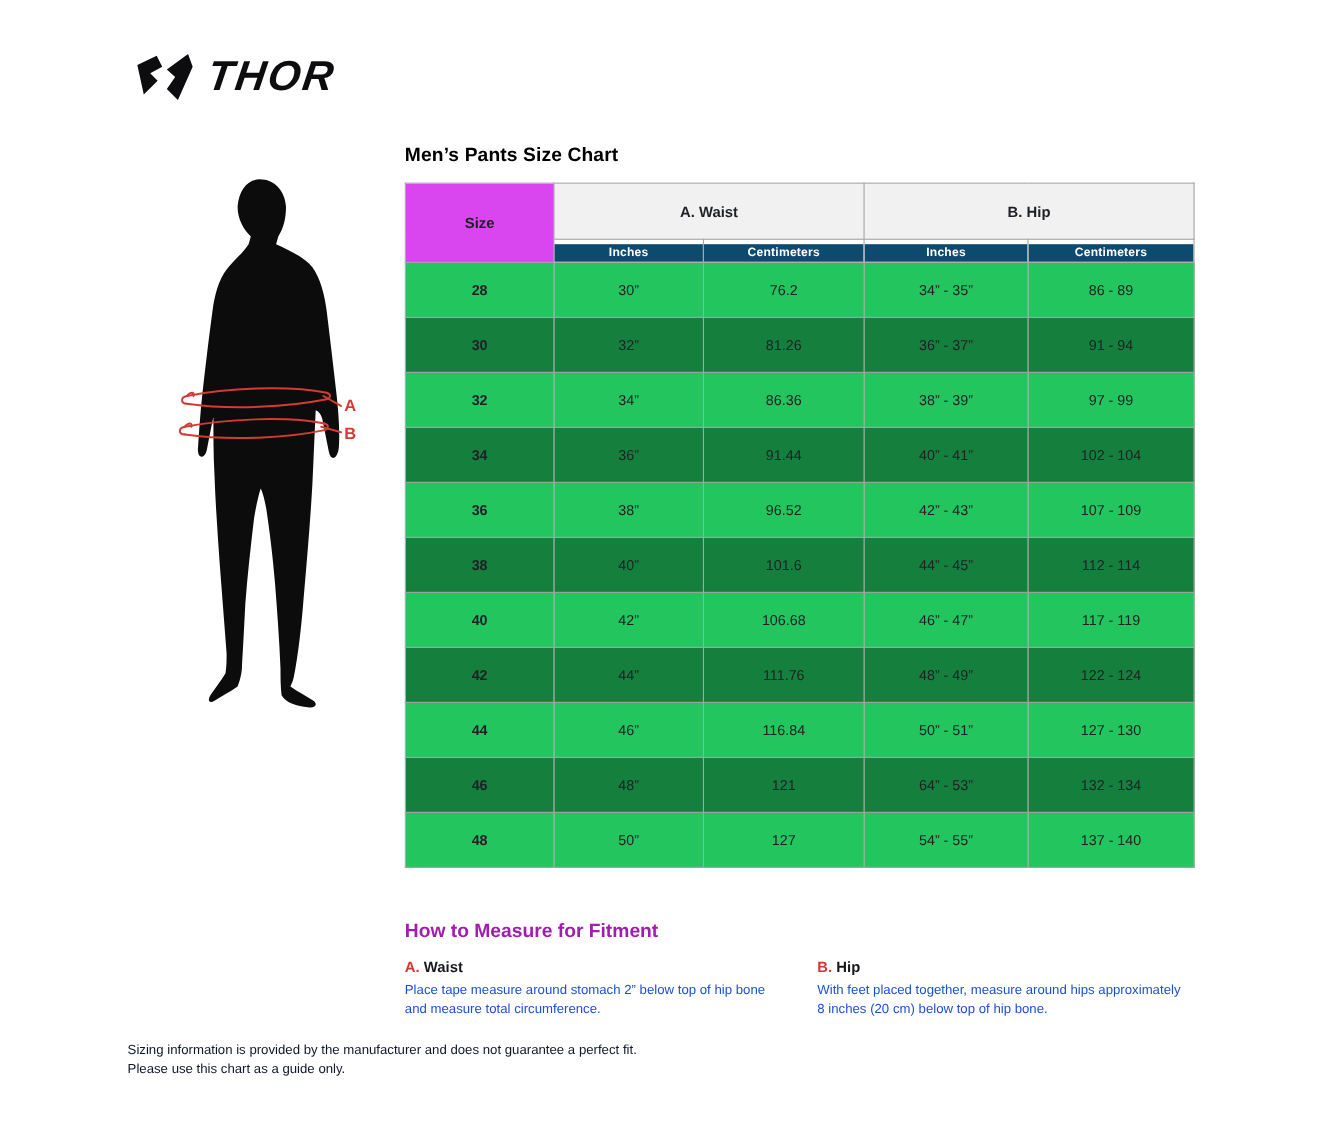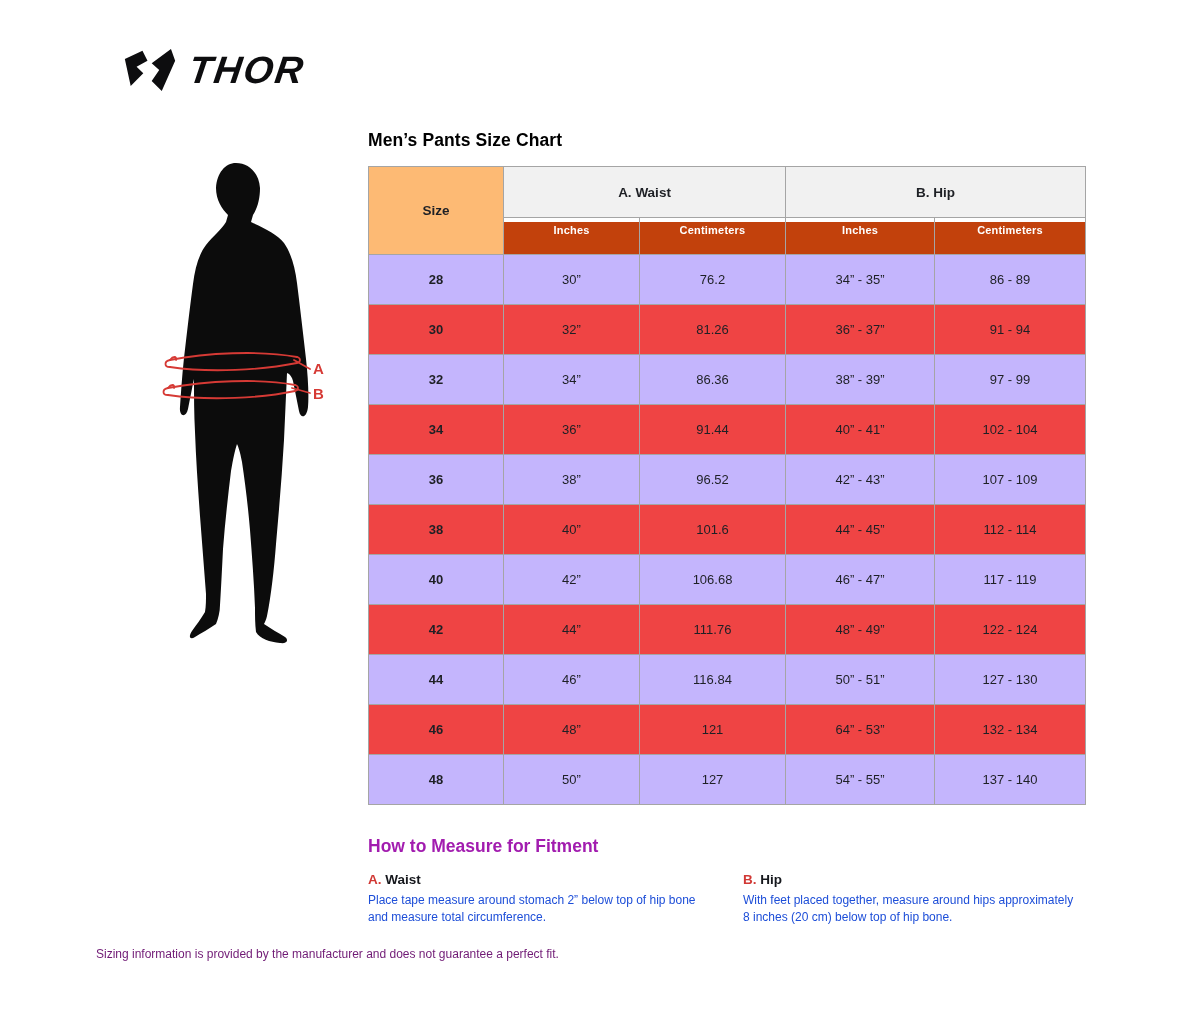--- a/index.html
+++ b/index.html
@@ -27,41 +27,41 @@
   
   .main { position:absolute; left:368px; top:130px; width:717px; }
   .page-title { font-size:17.5px; font-weight:bold; color:#000000; margin-bottom:15px; letter-spacing:0.1px; }
 
   table.size-table { width:717px; border-collapse:collapse; table-layout:fixed; }
   .size-table th, .size-table td {
     border:1px solid #a5a5a5; text-align:center; vertical-align:middle;
     color:#1e2025;
   }
   .size-table th.group { height:51px; background:#f1f1f1; font-size:13.5px; font-weight:bold; }
-  .size-table th.size-head { background:#fdba74; font-size:13.5px; font-weight:bold; }
+  .size-table th.size-head { background:#d946ef; font-size:13.5px; font-weight:bold; }
   .size-table td.subhead { background:#fff; padding:4px 0 0 0; height:20px; }
   .size-table td.subhead .bar {
-    background:#c2410c; color:#fff; height:32px; line-height:16px;
+    background:#0c4a6e; color:#fff; height:16px; line-height:16px;
     font-size:11px; font-weight:bold; letter-spacing:0.2px;
   }
-  .size-table tbody td { height:50px; font-size:13px; background:#ef4444; }
-  .size-table tbody tr.odd td { background:#c4b5fd; }
+  .size-table tbody td { height:50px; font-size:13px; background:#15803d; }
+  .size-table tbody tr.odd td { background:#22c55e; }
   .size-table tbody td.size-cell { font-weight:bold; }
 
   
   .measure { position:absolute; left:368px; top:836px; width:730px; }
   .measure-heading { font-size:17.5px; font-weight:bold; color:#a21caf; margin-bottom:15px; }
   .measure-cols { display:flex; gap:38px; }
   .measure-col { width:337px; }
   .m-title { font-size:13.5px; font-weight:bold; color:#16181d; }
   .m-label { color:#d13834; }
   .m-text { font-size:12px; line-height:17px; color:#1d4ed8; margin-top:5px; }
 
   
-  .footnote { position:absolute; left:96px; top:946px; font-size:12px; line-height:17px; color:#701a75; }
+  .footnote { position:absolute; left:116px; top:946px; font-size:12px; line-height:17px; color:#0f172a; }
 </style>
 </head>
 <body>
 
 <div class="page">
 
   <div class="logo">
     <svg class="logo-icon" viewBox="0 0 62 50" aria-hidden="true">
       <path d="M1,12 L22,2 L28,14 L15,21 L23,29 L8,44 Z" fill="#0d0d0f"></path>
       <path d="M56,0 L61,14 L45,50 L33,38 L42,25 L33,17 Z" fill="#0d0d0f"></path>
@@ -266,15 +266,16 @@
           <span class="m-label">B.</span>
           <span>Hip</span>
         </div>
         <div class="m-text">With feet placed together, measure around hips approximately 8 inches (20 cm) below top of hip bone.</div>
       </div>
     </div>
   </div>
 
   <div class="footnote">
     <div>Sizing information is provided by the manufacturer and does not guarantee a perfect fit.</div>
+    <div>Please use this chart as a guide only.</div>
   </div>
 
 </div>
 
 </body></html>

